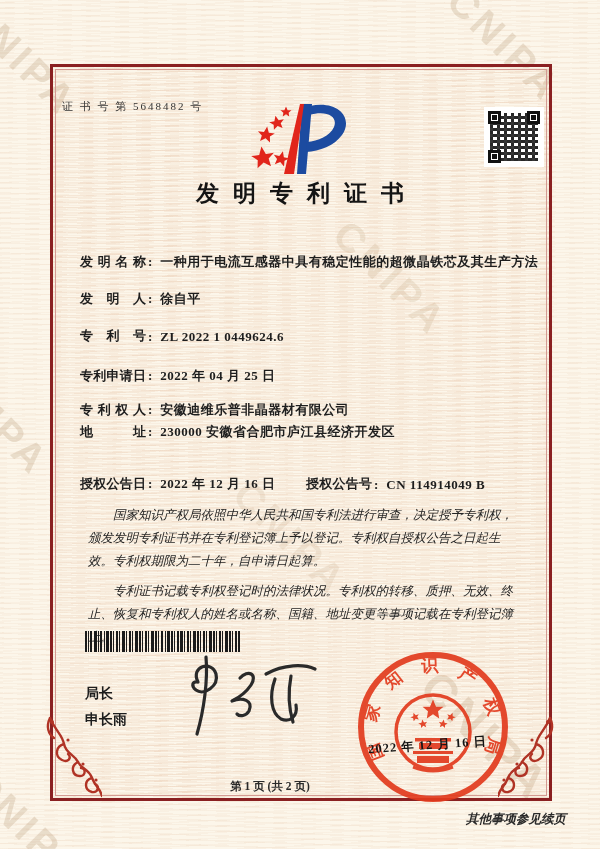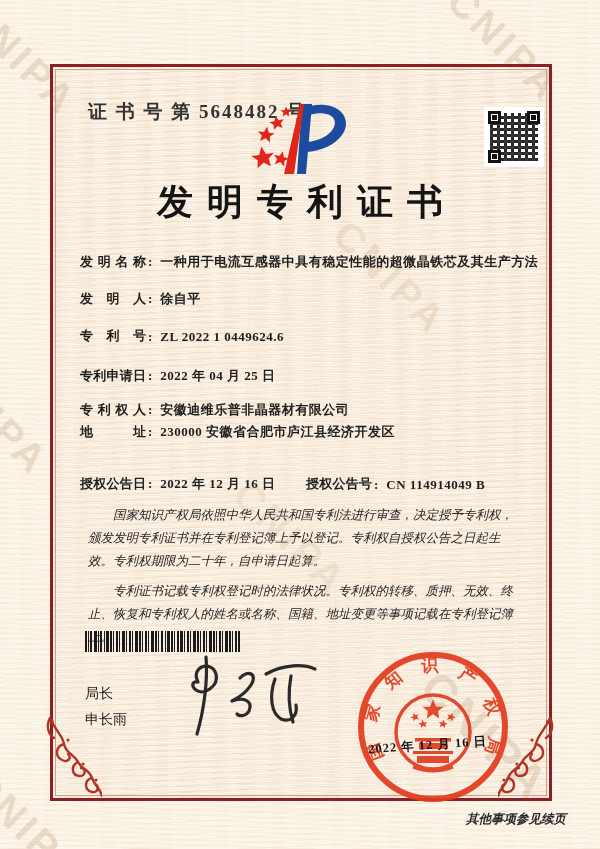--- a/index.html
+++ b/index.html
@@ -52,43 +52,43 @@
     border:1px solid #d49a92;
     pointer-events:none;
   }
 
   .corner-ornament { position:absolute; pointer-events:none; }
   .corner-br { left:498px; top:716px; }
   .corner-bl { left:44px;  top:716px; transform: scaleX(-1); }
 
   
   .cert-no {
-    position:absolute; left:88px; top:99px;
-    font-size:19px; letter-spacing:2px; font-weight:700; color:#333;
+    position:absolute; left:62px; top:99px;
+    font-size:11px; letter-spacing:2px; font-weight:400; color:#333;
   }
   .logo { position:absolute; left:242px; top:102px; }
   .qr {
     position:absolute; left:484px; top:107px; width:60px; height:60px;
     background:#fff; padding:4px; box-sizing:border-box;
   }
   .qr-noise {
     position:absolute; inset:6px;
     background:
       repeating-linear-gradient(0deg,  #111 0 3px, transparent 3px 6px),
       repeating-linear-gradient(90deg, #111 0 3px, transparent 3px 7px);
     background-blend-mode: screen;
     opacity:.9;
   }
   .finder { position:absolute; width:13px; height:13px; border:3px solid #111; background:#fff; box-sizing:border-box; }
   .finder::after { content:""; position:absolute; inset:1px; background:#111; }
   .fd-tl { left:4px; top:4px; } .fd-tr { right:4px; top:4px; } .fd-bl { left:4px; bottom:4px; }
 
   .title {
     position:absolute; left:50px; top:178px; width:500px;
-    text-align:center; font-size:36px; font-weight:700;
+    text-align:center; font-size:23px; font-weight:700;
     letter-spacing:14px; text-indent:14px; color:#141414;
   }
 
   
   .frow {
     position:absolute; left:80px; width:452px; height:22px;
     font-size:13px; font-weight:600; color:#1e1e1e; white-space:nowrap;
   }
   .flabel {
     display:inline-block; width:66px;
@@ -107,21 +107,21 @@
     font-style:italic; font-weight:500;
   }
   .body-text p { margin:8px; text-indent:2em; }
 
   
   .barcode { position:absolute; left:85px; top:631px; }
 
   
   .director {
     position:absolute; left:85px; top:680px;
-    font-size:14px; font-weight:400; line-height:26px; color:#1d1d1d;
+    font-size:14px; font-weight:700; line-height:26px; color:#1d1d1d;
     font-family:"Liberation Sans","DejaVu Sans",sans-serif;
   }
   .signature { position:absolute; left:168px; top:652px; }
 
   
   .seal { position:absolute; left:356px; top:650px; }
   .seal-date {
     position:absolute; left:368px; top:735px; width:180px;
     font-size:12.5px; font-weight:700; color:#151515;
     transform:rotate(-4deg); white-space:nowrap; letter-spacing:1px;
@@ -281,15 +281,16 @@
           <rect x="63" y="93" width="28" height="6"></rect>
           <rect x="57" y="101" width="40" height="3"></rect>
           <rect x="61" y="106" width="32" height="7"></rect>
         </g>
         <path d="M57,117 Q77,125 97,117" fill="none" stroke="#e23b1e" stroke-width="3"></path>
       </g>
     </g>
   </svg>
   <div class="seal-date">2022 年 12 月 16 日</div>
 
+  <div class="page-num">第 1 页 (共 2 页)</div>
   <div class="cont-note">其他事项参见续页</div>
 
 </div>
 
 </body></html>

